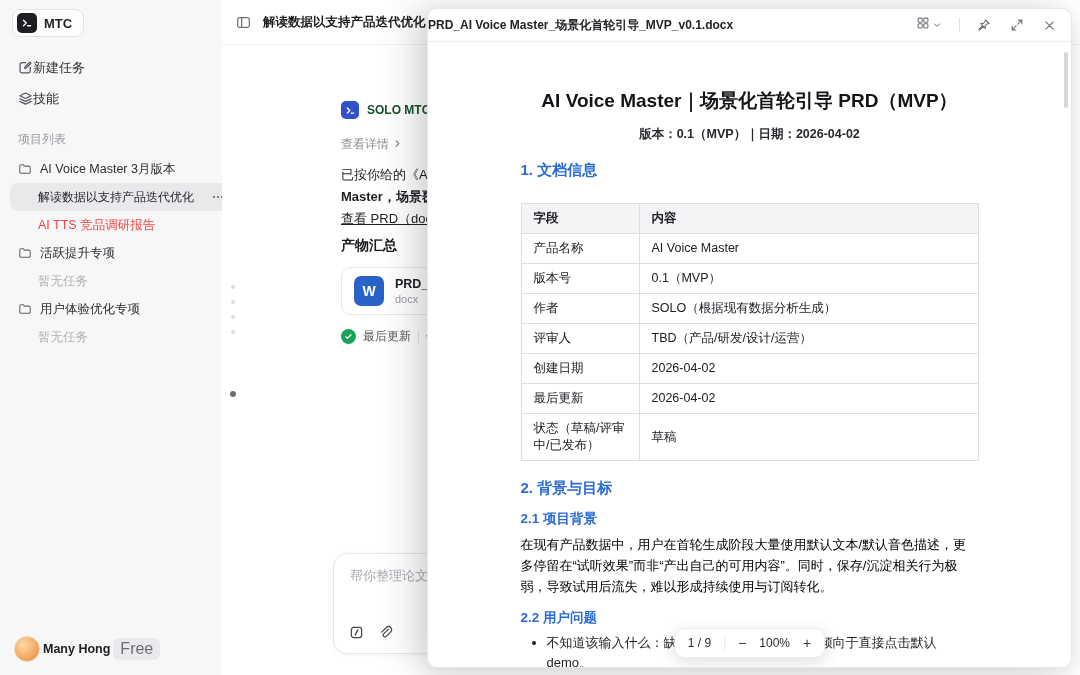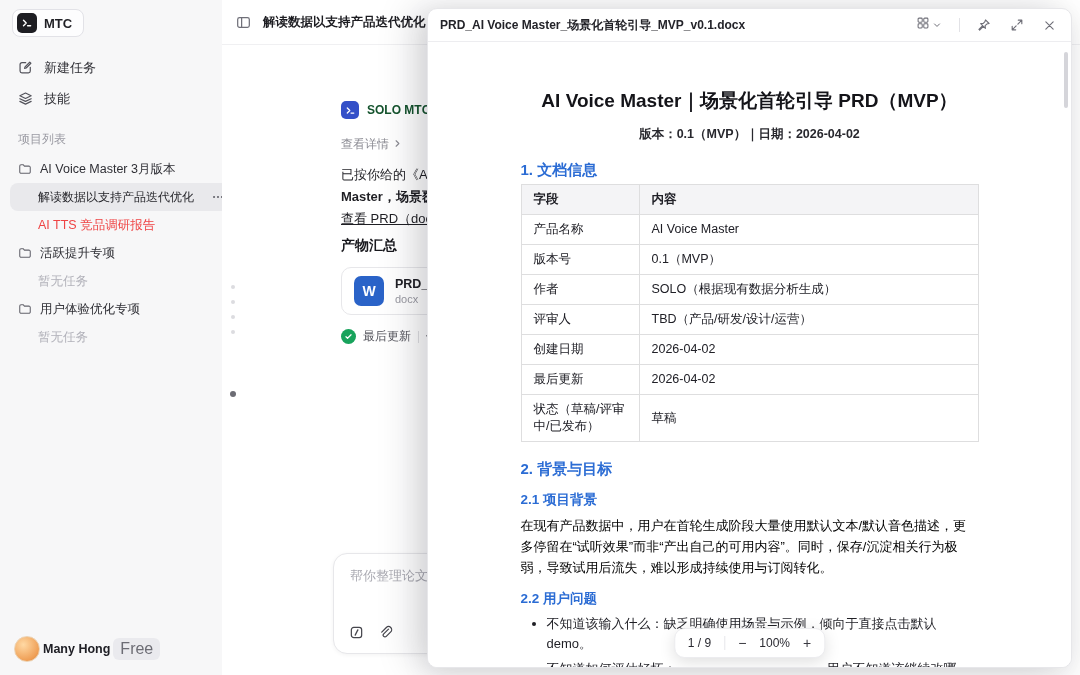--- a/index.html
+++ b/index.html
@@ -10,21 +10,21 @@
   .sidebar { position:absolute; left:0; top:0; width:264px; height:675px; background:#f7f7f8;
              border-right:1px solid #ebebee; display:flex; flex-direction:column; }
   .sb-top { height:46px; display:flex; align-items:center; justify-content:space-between; padding:0 12px; }
   .logo-pill { display:flex; align-items:center; gap:7px; border:1px solid #e2e2e7; background:#fdfdfe;
                border-radius:8px; padding:3px 11px 3px 4px; }
   .logo-mark { width:20px; height:20px; border-radius:5px; background:#1d1d22; color:#fff;
                display:flex; align-items:center; justify-content:center; }
   .logo-text { font-size:13px; font-weight:700; color:#1f1f24; }
   .icon-btn { background:none; border:none; color:#6f6f78; display:flex; align-items:center; cursor:pointer; padding:2px; }
   .nav { padding:6px 10px 0; }
-  .nav-item { display:flex; align-items:center; gap:11px; height:31px; padding:0 8px; border-radius:8px;
+  .nav-item { display:flex; align-items:center; height:31px; padding:0 8px; border-radius:8px;
               font-size:13px; font-weight:500; color:#303036; cursor:pointer; }
   .nav-item .ic { color:#54545c; display:flex; }
   .proj-header { display:flex; align-items:center; justify-content:space-between; padding:16px 12px 6px 18px;
                  font-size:12px; color:#9b9ba3; }
   .tree { padding:0 10px; flex:1; overflow:hidden; }
   .tree-row { display:flex; align-items:center; gap:8px; height:28px; padding:0 8px; border-radius:8px;
               font-size:12.5px; color:#2f2f35; cursor:pointer; }
   .tree-row .ic { color:#63636b; display:flex; flex:none; }
   .tree-row.folder { font-weight:500; }
   .tree-row.child { padding-left:28px; color:#ef4444; }
@@ -72,33 +72,33 @@
                padding:13px 16px 10px; }
   .input-box textarea { width:100%; height:52px; border:none; outline:none; resize:none; font-size:13px;
                         color:#1f1f24; font-family:inherit; background:transparent; }
   .input-box textarea::placeholder { color:#a9a9b1; }
   .input-icons { position:absolute; left:15px; bottom:9px; display:flex; gap:14px; color:#45454c; }
 
   
   .viewer { position:absolute; left:427px; top:8px; width:645px; height:660px; background:#fff; border-radius:10px;
             border:1px solid #e7e7ea; overflow:hidden; z-index:5;
             box-shadow:-16px 0 36px rgba(18,18,28,.13), 0 8px 28px rgba(18,18,28,.10); }
-  .viewer-header { height:33px; border-bottom:1px solid #ededf0; display:flex; align-items:center; padding:0 13px 0 12px; }
+  .viewer-header { height:33px; border-bottom:1px solid #ededf0; display:flex; align-items:center; padding:0 13px 0 0; }
   .viewer-title { flex:1; font-size:12px; font-weight:600; color:#232329; white-space:nowrap; overflow:hidden; }
   .viewer-actions { display:flex; align-items:center; gap:15px; color:#5a5a63; }
   .dropdown-btn { display:flex; align-items:center; gap:2px; }
   .vdiv { width:1px; height:14px; background:#e2e2e6; }
   .doc-scroll { position:relative; height:627px; overflow:hidden; background:#fff; }
   .doc-page { width:458px; margin:0 auto; padding-top:46px; }
   .doc-title { font-size:19px; line-height:26px; font-weight:800; color:#141419; text-align:center; }
   .doc-meta { margin-top:12px; text-align:center; font-size:12.5px; font-weight:600; color:#28282e; }
   .doc-h2 { margin-top:18px; font-size:15px; font-weight:800; color:#2b6cd4; }
   .doc-h2.sp { margin-top:18px; }
   .doc-h3 { margin-top:12px; font-size:13.5px; font-weight:800; color:#2b6cd4; }
-  table.doc-table { margin-top:4px; width:100%; border-collapse:collapse; font-size:12.5px; color:#202027; }
+  table.doc-table { margin-top:23px; width:100%; border-collapse:collapse; font-size:12.5px; color:#202027; }
   .doc-table th, .doc-table td { border:1px solid #dededf; padding:6px 12px; text-align:left; vertical-align:middle; line-height:17px; }
   .doc-table th { background:#f4f4f6; font-weight:700; }
   .doc-table .c1 { width:118px; }
   .doc-p { margin-top:6px; font-size:13px; line-height:21px; color:#000000; }
   ul.doc-bullets { margin-top:6px; padding-left:26px; }
   ul.doc-bullets li { font-size:13px; line-height:20px; margin-top:5px; color:#1f1f25; }
   .gap-span { display:inline-block; width:150px; }
   .pager { position:absolute; left:50%; bottom:9px; transform:translateX(-50%); z-index:6; background:#fff;
            border:1px solid #ececef; border-radius:10px; box-shadow:0 4px 16px rgba(0,0,0,.13);
            display:flex; align-items:center; gap:13px; padding:7px 13px; font-size:12px; color:#2a2a31; }

